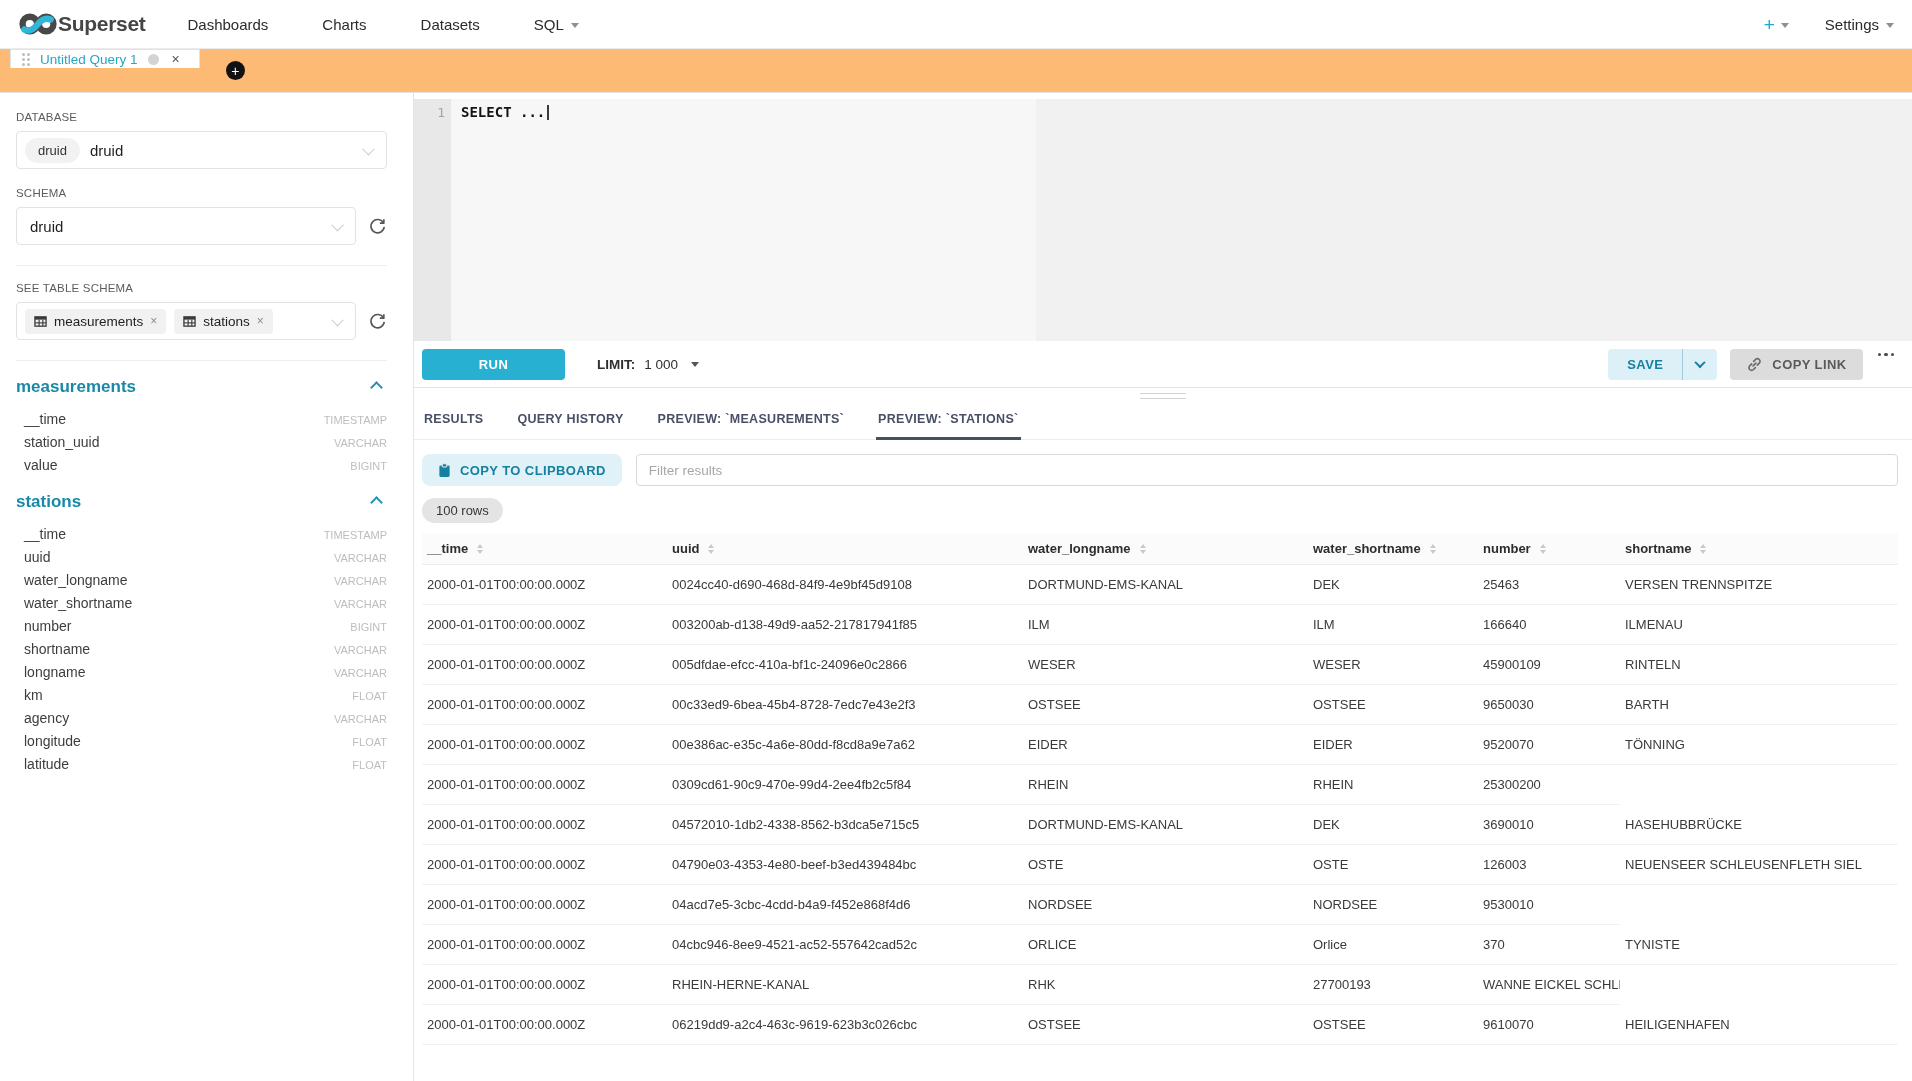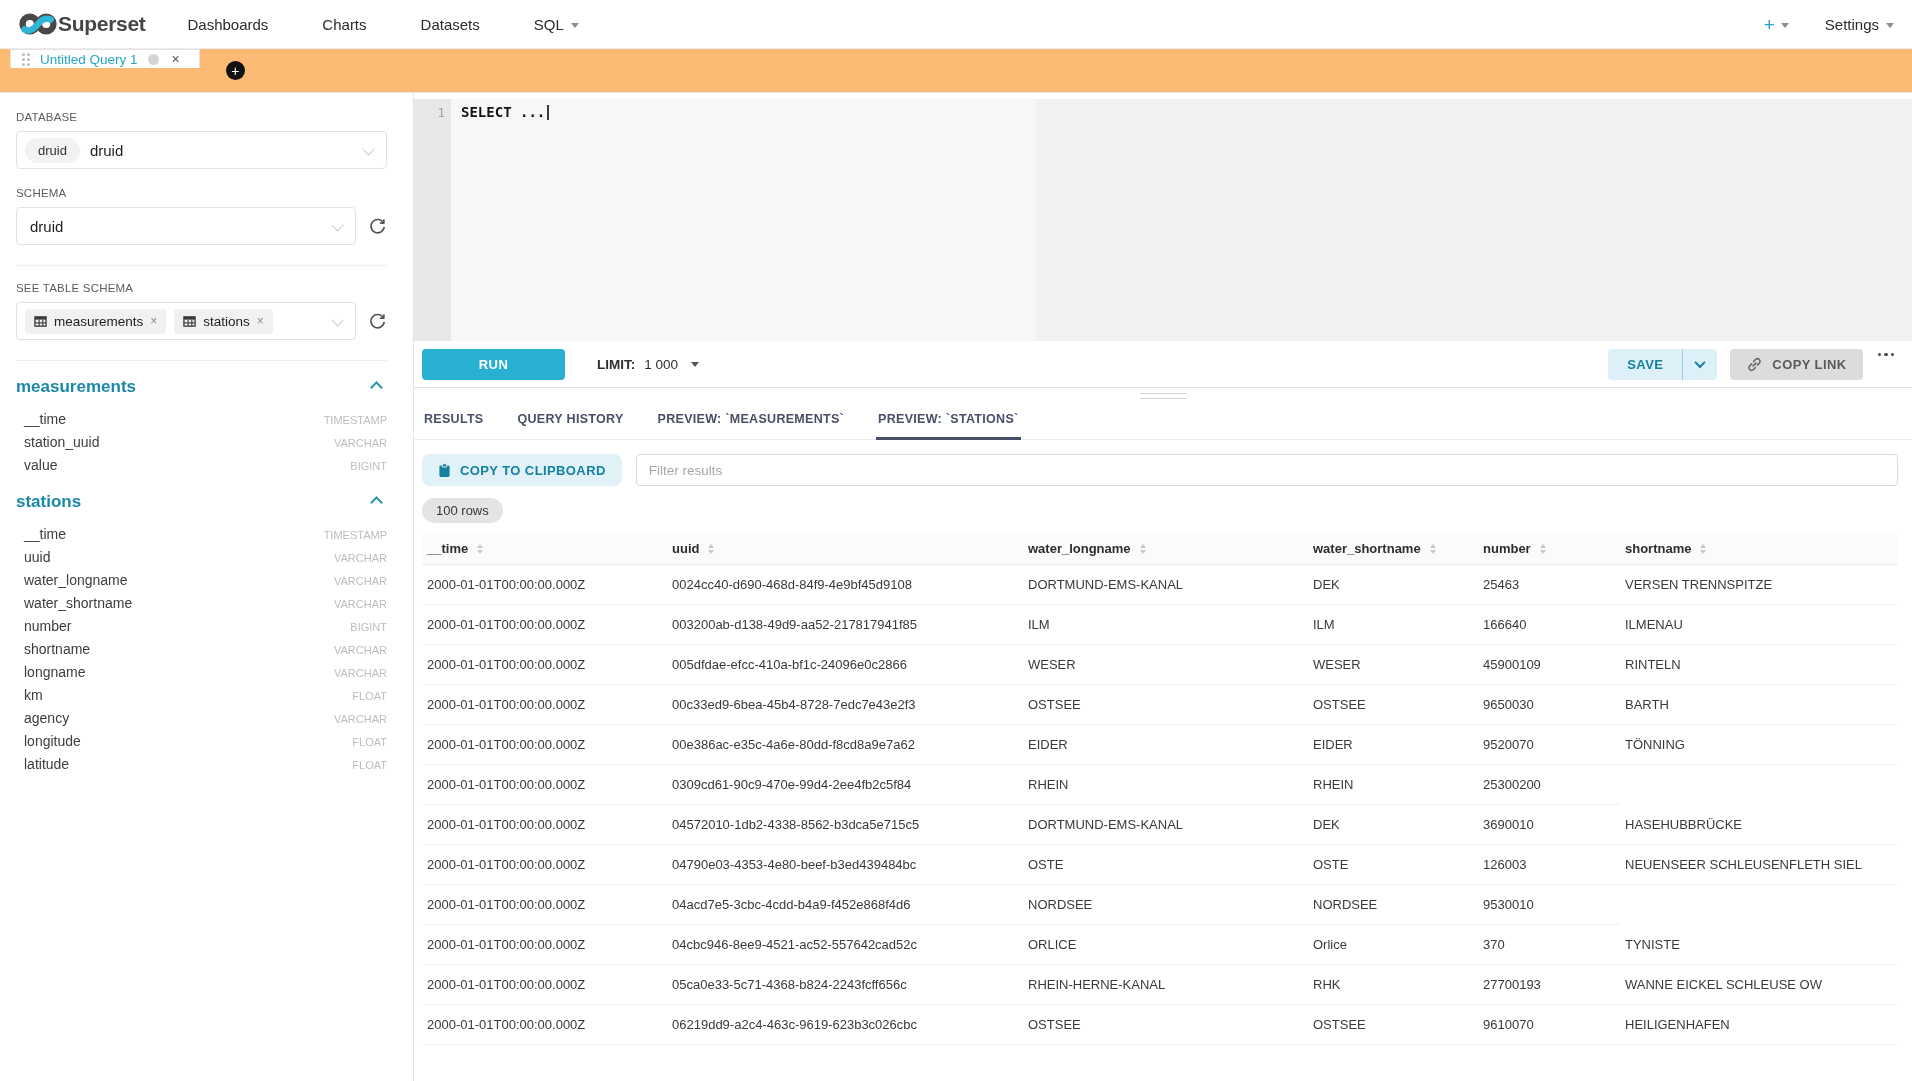--- a/index.html
+++ b/index.html
@@ -502,21 +502,20 @@
             <div class="rgrid">
               <div class="td">2000-01-01T00:00:00.000Z</div>
               <div class="td">04cbc946-8ee9-4521-ac52-557642cad52c</div>
               <div class="td">ORLICE</div>
               <div class="td">Orlice</div>
               <div class="td">370</div>
               <div class="td">TYNISTE</div>
             </div>
             <div class="rgrid">
               <div class="td">2000-01-01T00:00:00.000Z</div>
-              <div class="td">05ca0e33-5c71-4368-b824-2243fcff656c</div>
               <div class="td">RHEIN-HERNE-KANAL</div>
               <div class="td">RHK</div>
               <div class="td">27700193</div>
               <div class="td">WANNE EICKEL SCHLEUSE OW</div>
             </div>
             <div class="rgrid">
               <div class="td">2000-01-01T00:00:00.000Z</div>
               <div class="td">06219dd9-a2c4-463c-9619-623b3c026cbc</div>
               <div class="td">OSTSEE</div>
               <div class="td">OSTSEE</div>

